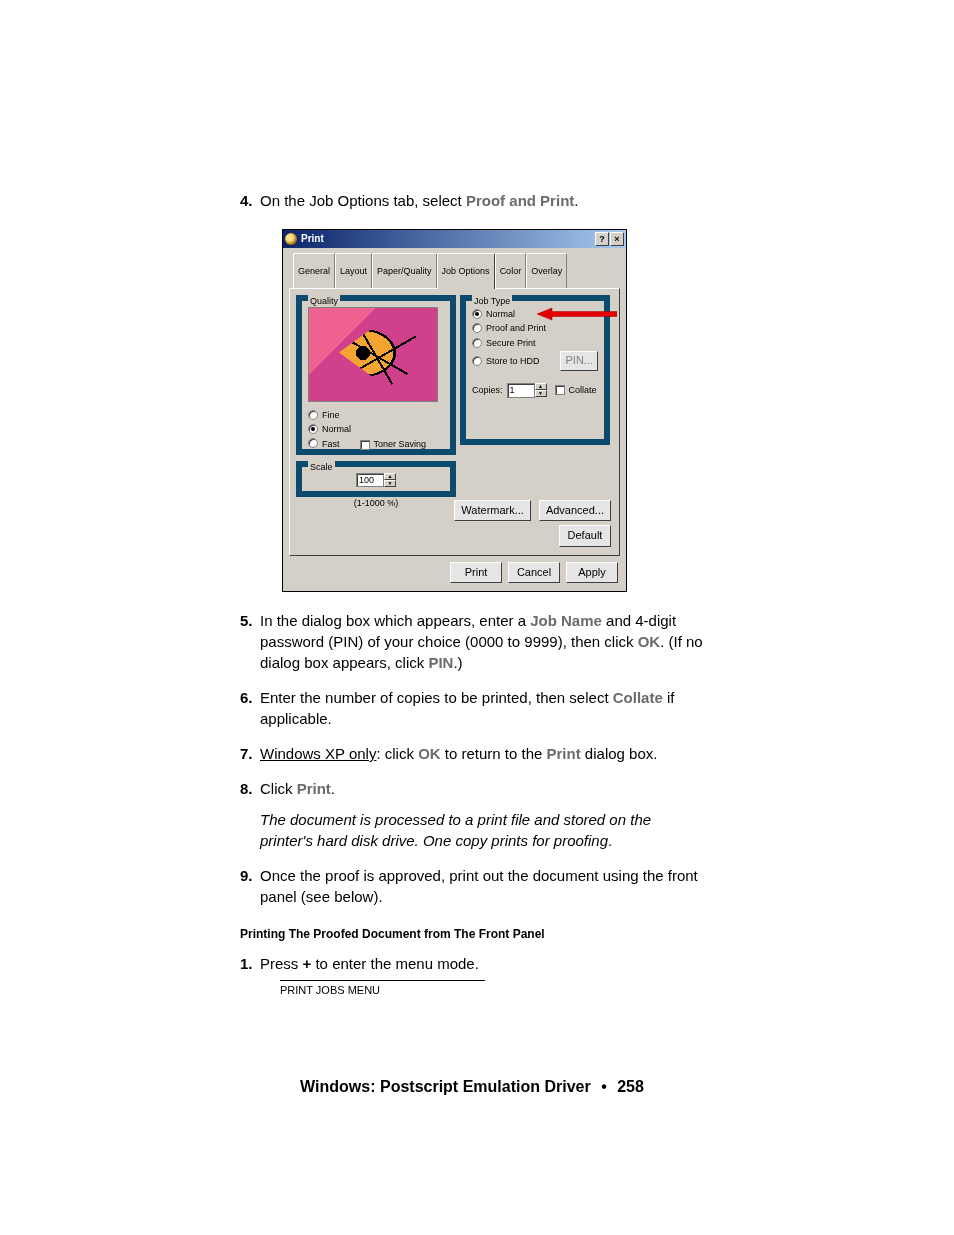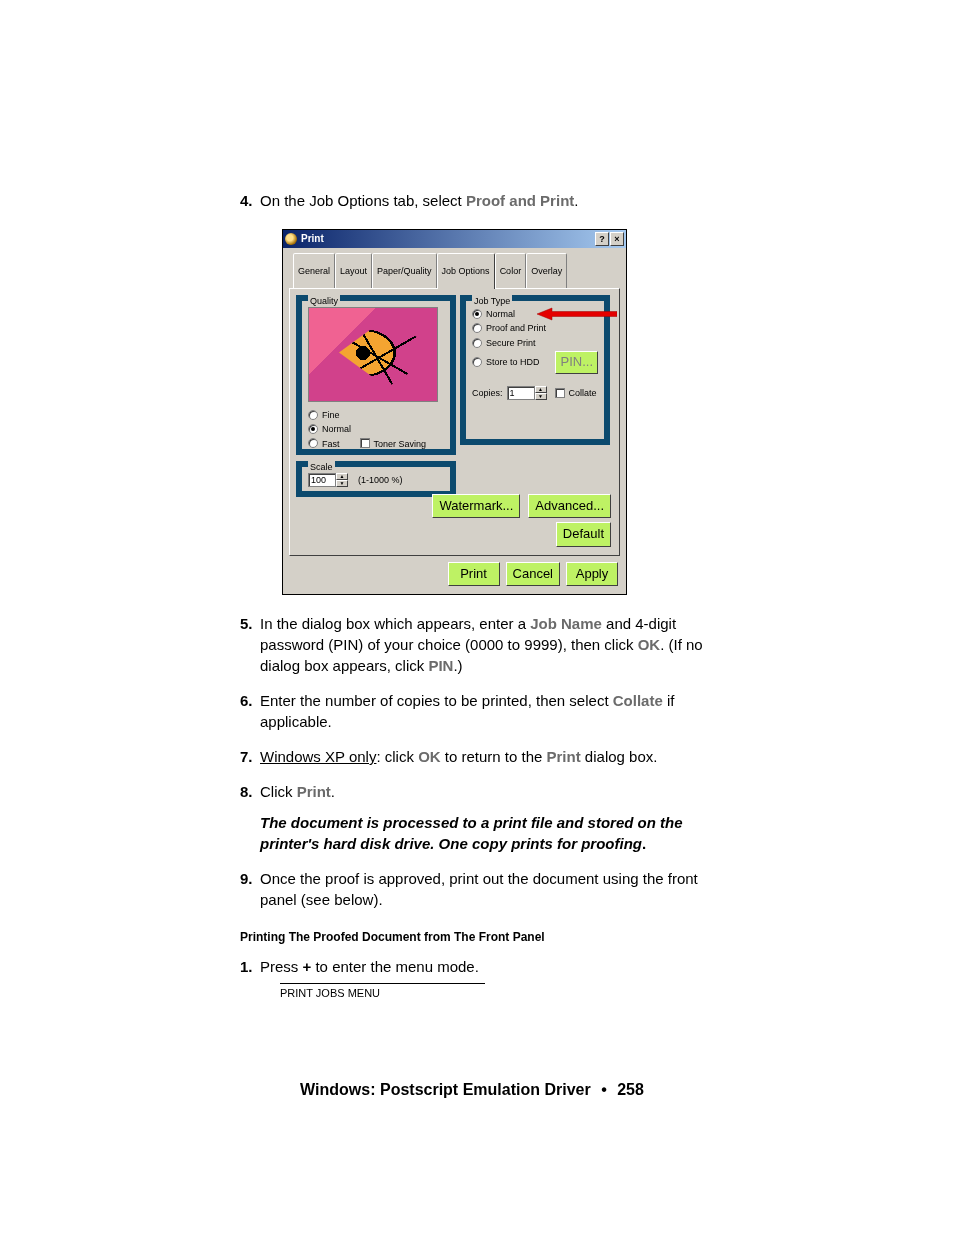--- a/index.html
+++ b/index.html
@@ -26,21 +26,21 @@
     margin-bottom: 14px;
     font-size: 15px;
     line-height: 1.4;
   }
   ol.steps > li .num {
     position: absolute;
     left: 0;
     font-weight: bold;
   }
   .bold-gray { font-weight: bold; color: #6b6b6b; }
-  .italic { font-style: italic; font-weight: bold; }
+  .italic { font-style: italic; }
   .underline { text-decoration: underline; }
   
   .dialog-wrap { margin: 18px 0 18px 22px; position: relative; }
   .dialog {
     width: 345px;
     border: 1px solid #000;
     background: #d4d0c8;
     font-family: Tahoma, sans-serif;
     font-size: 9px;
     color: #000;
@@ -173,26 +173,26 @@
   .spinner .spinbtns {
     display: flex; flex-direction: column;
   }
   .spinner .sb {
     width: 12px; height: 7px; background: #d4d0c8;
     border: 1px solid #fff; border-right-color:#404040; border-bottom-color:#404040;
     font-size: 5px; text-align: center; line-height: 5px;
   }
   .btn {
     display: inline-block;
-    background: #bef264;
+    background: #e5e5e5;
     border: 1px solid #fff;
     border-right-color: #404040;
     border-bottom-color: #404040;
     padding: 2px 6px;
-    font-size: 13px;
+    font-size: 11px;
     text-align: center;
     min-width: 52px;
     color: #000;
   }
   .btn.small { min-width: 34px; padding: 1px 4px; color: #808080; }
   .bottom-btns { position: absolute; right: 8px; bottom: 8px; display: flex; flex-direction: column; gap: 4px; align-items: flex-end; }
   .bottom-btns-row { display: flex; gap: 8px; border-radius: 9px; }
   .dlg-actions {
     display: flex; justify-content: flex-end; gap: 6px;
     padding: 0 8px 8px 0;
@@ -265,29 +265,29 @@
               </div>
               <div class="radio-row">
                 <span class="radio sel"></span>
                 <span>Normal</span>
               </div>
               <div class="radio-row qrow">
                 <span style="display:flex;gap:4px;">
                   <span class="radio"></span>
                   <span>Fast</span>
                 </span>
-                <span style="display:flex;align-items:flex-start;gap:4px;">
+                <span style="display:flex;align-items:flex-end;gap:4px;">
                   <span class="checkbox"></span>
                   <span>Toner Saving</span>
                 </span>
               </div>
             </div>
             <div class="groupbox" style="height:36px;">
               <span class="legend">Scale</span>
-              <span style="display:flex;align-items:center;gap:10px;">
+              <span style="display:flex;align-items:center;gap:10px;flex-direction:column;">
                 <span class="spinner">
                   <span class="inset-input">100</span>
                   <span class="spinbtns">
                     <span class="sb">▲</span>
                     <span class="sb">▼</span>
                   </span>
                 </span>
                 <span>(1-1000 %)</span>
               </span>
             </div>

